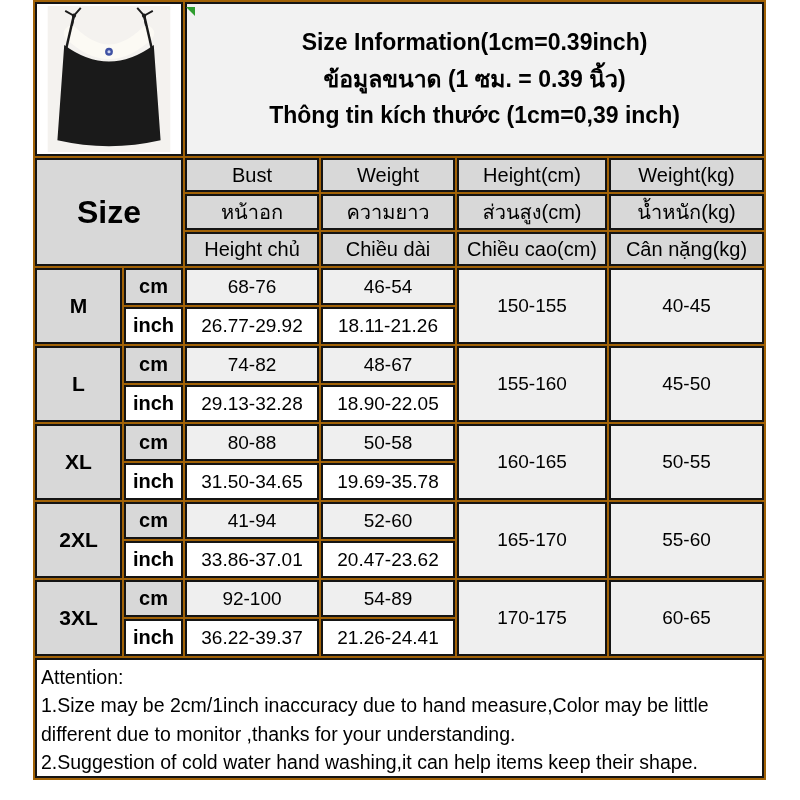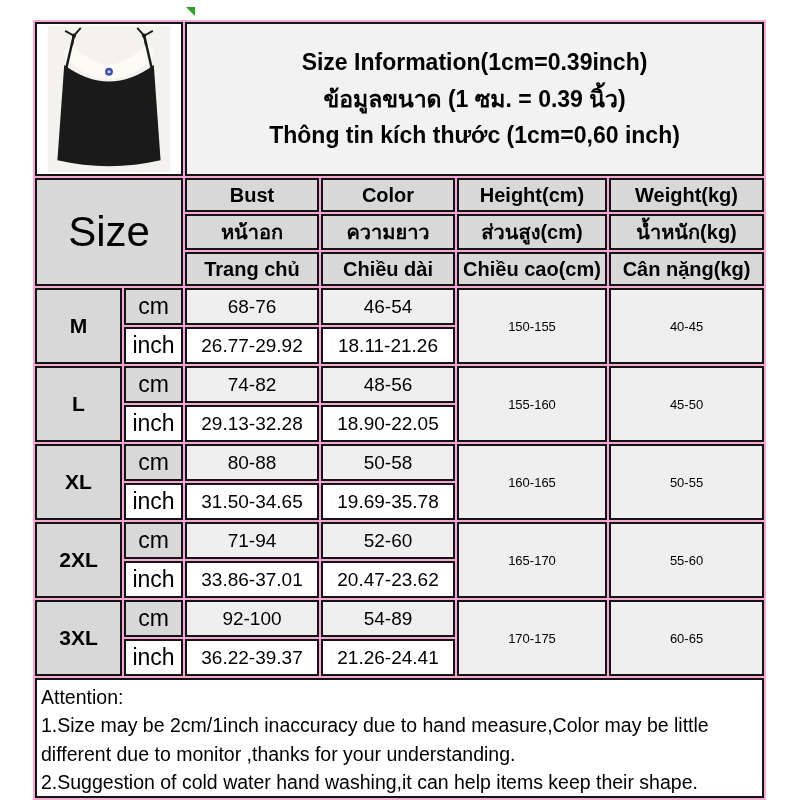--- a/index.html
+++ b/index.html
@@ -1,46 +1,46 @@
 <!DOCTYPE html>
 <html><head>
 <meta charset="utf-8">
 <style>
   html,body{margin:0;padding:0;background:#fff;}
   body{width:800px;height:800px;font-family:"Liberation Sans","DejaVu Sans",sans-serif;color:#000;}
   .page{position:relative;width:800px;height:800px;background:#fff;overflow:hidden;}
   table.size-table{
-    position:absolute;left:33px;top:20px;width:733px;
+    position:absolute;left:33px;top:0;width:733px;
     border-collapse:separate;border-spacing:2px;
-    table-layout:fixed;background:#f9a8d4;
+    table-layout:fixed;background:#a16207;
   }
   td{
     border:2px solid #141414;
     text-align:center;vertical-align:middle;
     padding:0;box-sizing:border-box;overflow:hidden;
   }
   tr.title-row{height:154px;}
   tr.hdr-row{height:34px;}
   tr.data-row{height:37px;}
   tr.att-row{height:114px;}
   .img-cell{background:#ffffff;}
   .img-cell svg{display:block;margin:0 auto;}
   .title-cell{
     background:#f2f2f2;font-weight:bold;font-size:23px;line-height:1.6;
   }
-  .size-head{background:#d8d8d8;font-weight:normal;font-size:42px;}
-  .hdr{background:#d8d8d8;font-weight:bold;font-size:20px;}
+  .size-head{background:#d8d8d8;font-weight:bold;font-size:32px;}
+  .hdr{background:#d8d8d8;font-weight:normal;font-size:20px;}
   .size-lbl{background:#d8d8d8;font-weight:bold;font-size:21px;}
-  .unit{font-weight:normal;font-size:23px;}
+  .unit{font-weight:bold;font-size:20px;}
   .unit-cm{background:#d8d8d8;}
   .unit-in{background:#ffffff;margin-left:29px;}
   .data{font-size:19px;font-weight:normal;}
   .row-gray{background:#efefef;}
   .row-white{background:#ffffff;margin-top:16px;}
-  .merged{background:#efefef;font-size:13px;}
+  .merged{background:#efefef;font-size:19px;}
   .attention-cell{
     background:#ffffff;text-align:left;vertical-align:top;
     font-size:19.5px;line-height:1.45;padding:3px 8px 0 4px;
   }
   .green-flag{
     position:absolute;left:186px;top:7px;width:0;height:0;z-index:5;
     border-top:9px solid #2f9e2f;border-left:9px solid transparent;
   }
 </style>
 </head>
@@ -72,39 +72,39 @@
           <path d="M99,10 l9,-5 M99,10 l-7,-8 M99,10 l2,10" stroke="#1a1a1a" stroke-width="2" fill="none"></path>
           <circle cx="27" cy="10" r="2.2" fill="#1a1a1a"></circle>
           <circle cx="99" cy="10" r="2.2" fill="#1a1a1a"></circle>
           <circle cx="63" cy="47" r="4" fill="#3f51a3"></circle>
           <circle cx="63" cy="47" r="1.6" fill="#cfd6f2"></circle>
         </svg>
       </td>
       <td colspan="4" class="title-cell">
         <div>Size Information(1cm=0.39inch)</div>
         <div>ข้อมูลขนาด (1 ซม. = 0.39 นิ้ว)</div>
-        <div>Thông tin kích thước (1cm=0,60 inch)</div>
+        <div>Thông tin kích thước (1cm=0,39 inch)</div>
       </td>
     </tr>
 
     <tr class="hdr-row">
       <td colspan="2" rowspan="3" class="size-head">Size</td>
       <td class="hdr">Bust</td>
-      <td class="hdr">Color</td>
+      <td class="hdr">Weight</td>
       <td class="hdr">Height(cm)</td>
       <td class="hdr">Weight(kg)</td>
     </tr>
     <tr class="hdr-row">
       <td class="hdr">หน้าอก</td>
       <td class="hdr">ความยาว</td>
       <td class="hdr">ส่วนสูง(cm)</td>
       <td class="hdr">น้ำหนัก(kg)</td>
     </tr>
     <tr class="hdr-row">
-      <td class="hdr">Trang chủ</td>
+      <td class="hdr">Height chủ</td>
       <td class="hdr">Chiều dài</td>
       <td class="hdr">Chiều cao(cm)</td>
       <td class="hdr">Cân nặng(kg)</td>
     </tr>
 
     <tr class="data-row">
       <td rowspan="2" class="size-lbl">M</td>
       <td class="unit unit-cm">cm</td>
       <td class="data row-gray">68-76</td>
       <td class="data row-gray">46-54</td>
@@ -114,21 +114,21 @@
     <tr class="data-row">
       <td class="unit unit-in">inch</td>
       <td class="data row-white">26.77-29.92</td>
       <td class="data row-white">18.11-21.26</td>
     </tr>
 
     <tr class="data-row">
       <td rowspan="2" class="size-lbl">L</td>
       <td class="unit unit-cm">cm</td>
       <td class="data row-gray">74-82</td>
-      <td class="data row-gray">48-56</td>
+      <td class="data row-gray">48-67</td>
       <td rowspan="2" class="merged">155-160</td>
       <td rowspan="2" class="merged">45-50</td>
     </tr>
     <tr class="data-row">
       <td class="unit unit-in">inch</td>
       <td class="data row-white">29.13-32.28</td>
       <td class="data row-white">18.90-22.05</td>
     </tr>
 
     <tr class="data-row">
@@ -141,21 +141,21 @@
     </tr>
     <tr class="data-row">
       <td class="unit unit-in">inch</td>
       <td class="data row-white">31.50-34.65</td>
       <td class="data row-white">19.69-35.78</td>
     </tr>
 
     <tr class="data-row">
       <td rowspan="2" class="size-lbl">2XL</td>
       <td class="unit unit-cm">cm</td>
-      <td class="data row-gray">71-94</td>
+      <td class="data row-gray">41-94</td>
       <td class="data row-gray">52-60</td>
       <td rowspan="2" class="merged">165-170</td>
       <td rowspan="2" class="merged">55-60</td>
     </tr>
     <tr class="data-row">
       <td class="unit unit-in">inch</td>
       <td class="data row-white">33.86-37.01</td>
       <td class="data row-white">20.47-23.62</td>
     </tr>
 

